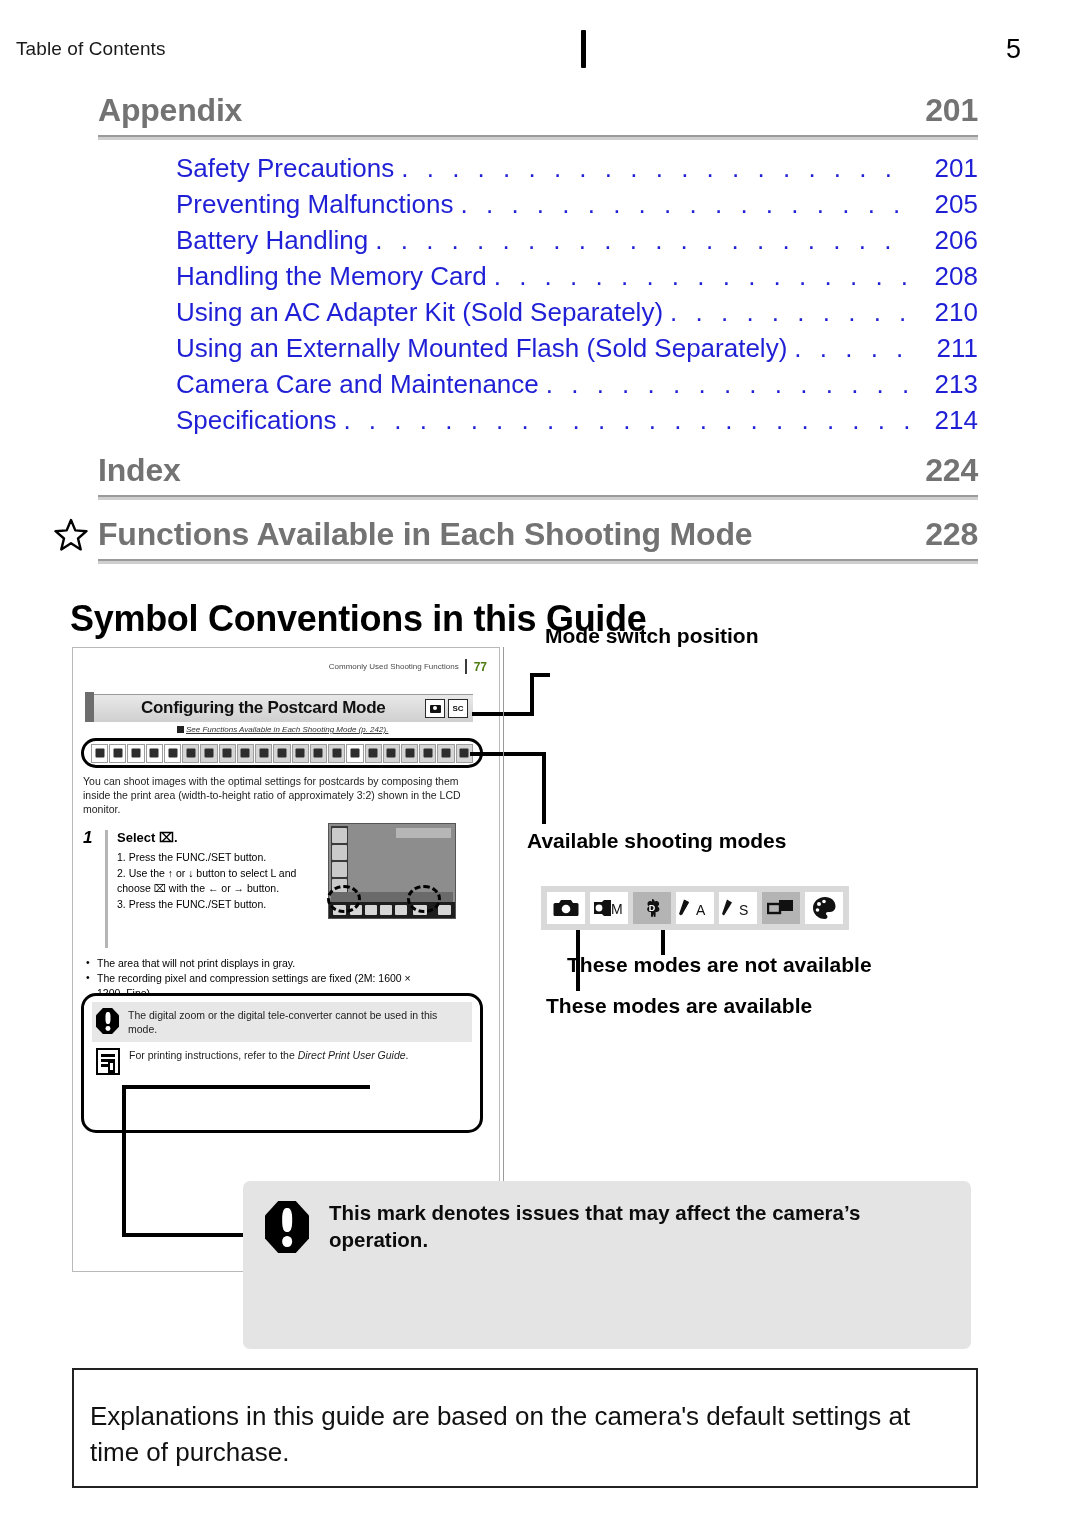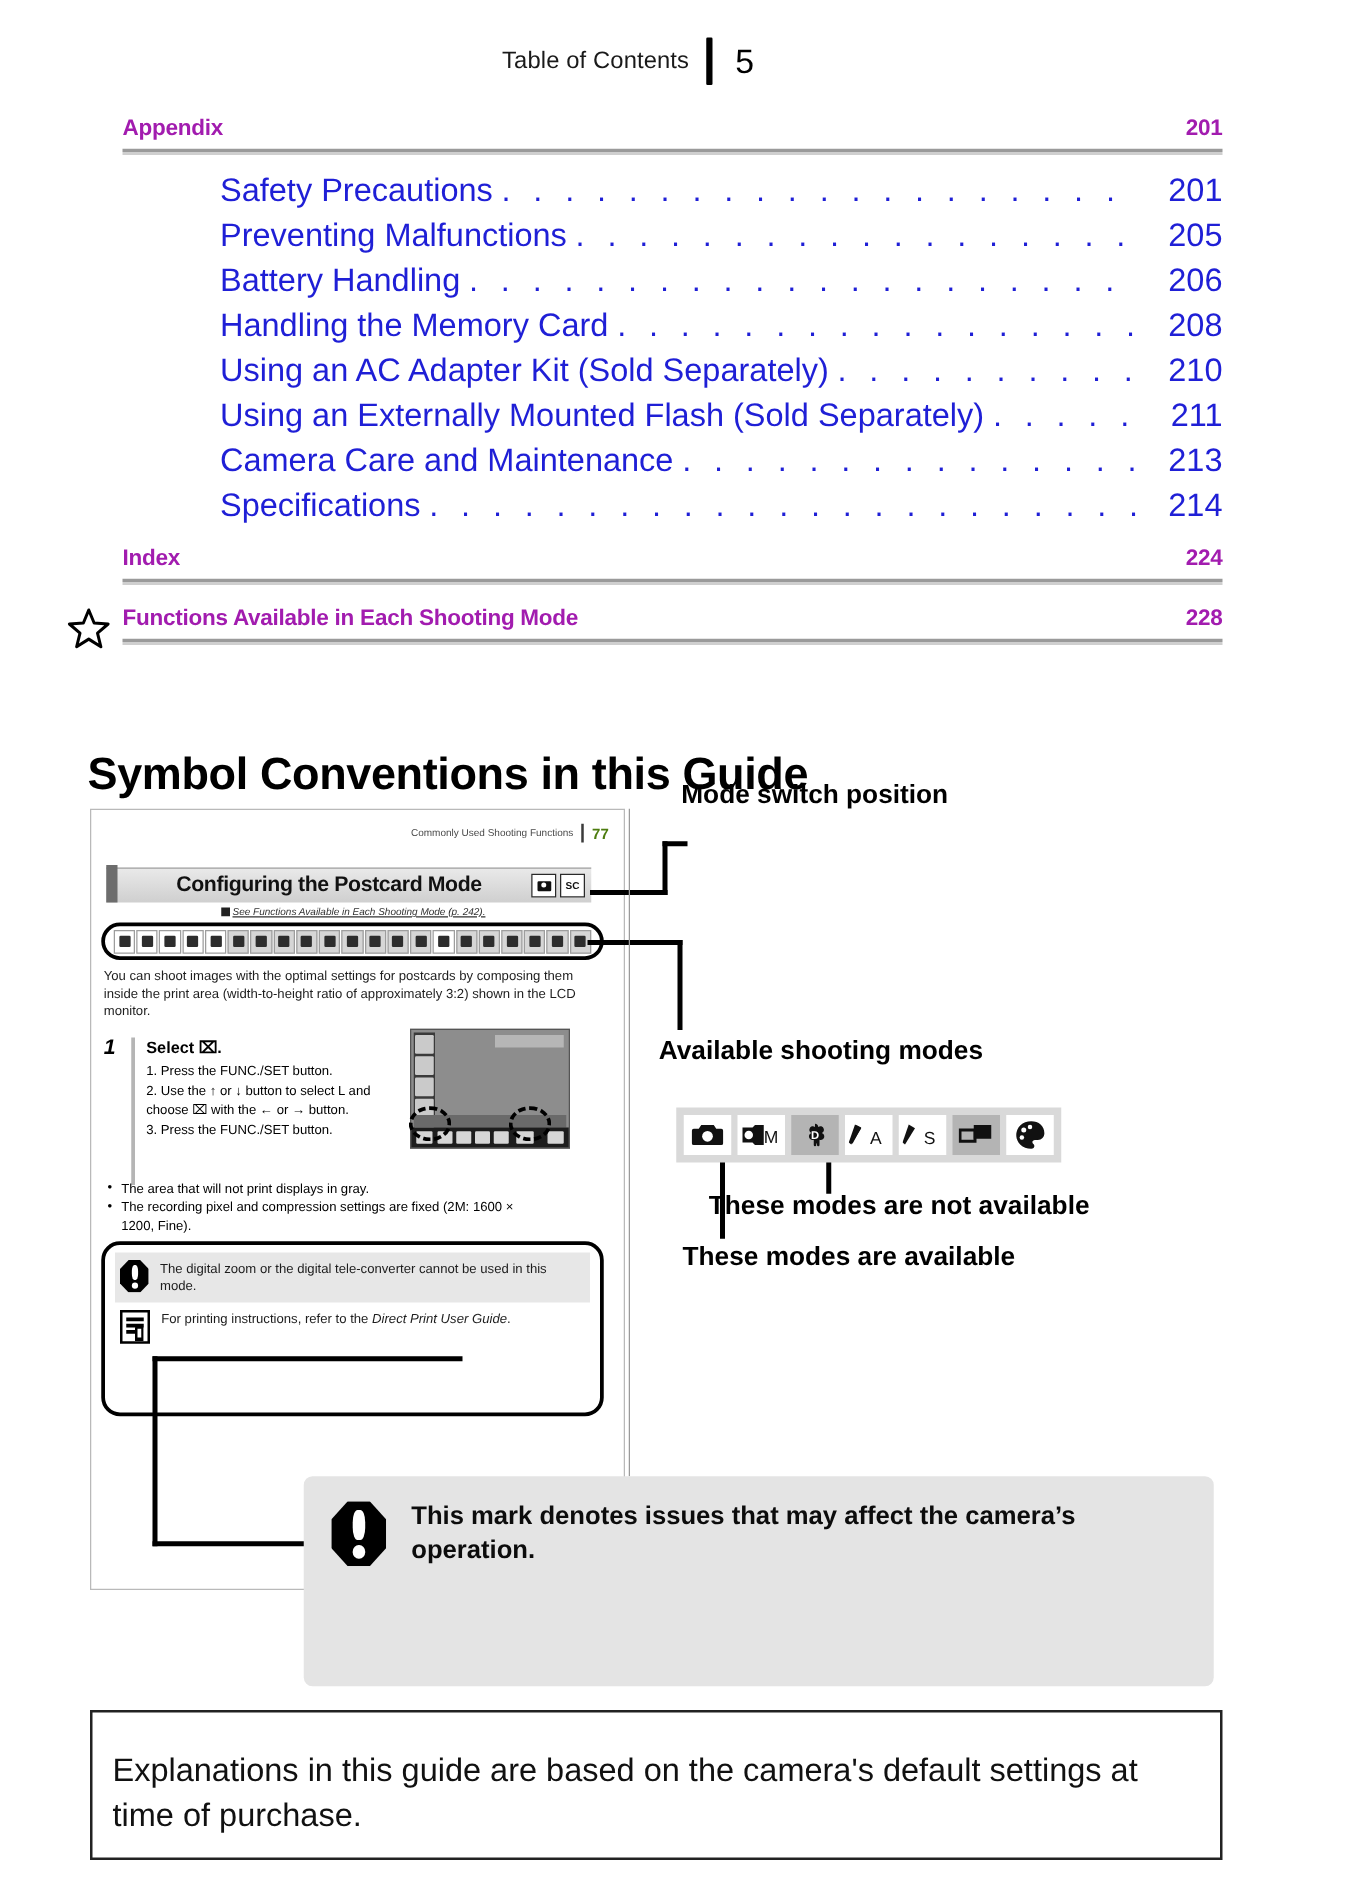--- a/index.html
+++ b/index.html
@@ -5,35 +5,35 @@
   html,body{margin:0;padding:0;}
   body{
     width:1080px;height:1521px;background:#ffffff;
     font-family:"Liberation Sans", sans-serif;
     color:#000;
     position:relative;overflow:hidden;
   }
 
   
   .run-head{
-    position:absolute;left:0;top:30px;width:1005px;
-    display:flex;justify-content:center;align-items:center;
+    position:absolute;left:16px;top:30px;width:1005px;
+    display:flex;justify-content:space-between;align-items:center;
   }
   .run-head .rh-label{font-size:19px;color:#1a1a1a;letter-spacing:.1px;}
   .run-head .rh-rule{
     width:5px;height:38px;background:#000;margin:0 18px 0 14px;border-radius:1px;
   }
   .run-head .rh-page{font-size:27px;font-weight:400;color:#000;}
 
   
   .toc{position:absolute;left:98px;top:92px;width:880px;}
 
   .toc-sec{
     display:flex;align-items:baseline;
-    color:#a21caf;font-weight:bold;font-size:18px;
+    color:#737373;font-weight:bold;font-size:32px;
     letter-spacing:-.2px;
   }
   .toc-sec .sec-title{flex:0 0 auto;}
   .toc-sec .sec-fill{flex:1 1 auto;}
   .toc-sec .sec-page{flex:0 0 auto;text-align:right;min-width:62px;}
   .sec-rule{
     height:5px;width:100%;margin:6px 0 10px 0;
     background:linear-gradient(to bottom,#9a9a9a 0%,#9a9a9a 45%,#cfcfcf 46%,#cfcfcf 100%);
   }
 
@@ -121,21 +121,21 @@
 
   .sp-step{position:absolute;left:10px;top:182px;width:250px;}
   .sp-step .stepnum{
     position:absolute;left:0;top:-2px;font-size:17px;font-weight:bold;font-style:italic;
   }
   .sp-step .stepbar{position:absolute;left:22px;top:0;width:3px;height:118px;background:#b5b5b5;}
   .sp-step .steptitle{margin-left:34px;font-size:13px;font-weight:bold;}
   .sp-step ol{margin:5px 0 0 34px;padding:0;list-style:none;font-size:10.5px;line-height:15px;}
   .sp-step ol li{margin-bottom:1px;}
   .sp-bullets{
-    position:absolute;left:12px;top:296px;width:330px;font-size:10.5px;line-height:15px;
+    position:absolute;left:12px;top:308px;width:330px;font-size:10.5px;line-height:15px;
   }
   .sp-bullets div{padding-left:12px;position:relative;}
   .sp-bullets div:before{content:"\2022";position:absolute;left:1px;top:-1px;}
 
   .sp-lcd{
     position:absolute;left:255px;top:175px;width:128px;height:96px;
     background:#8d8d8d;border:1px solid #555;box-sizing:border-box;
   }
   .sp-lcd .lcd-left{position:absolute;left:2px;top:2px;width:17px;bottom:22px;background:#3a3a3a;}
   .sp-lcd .lcd-left span{

